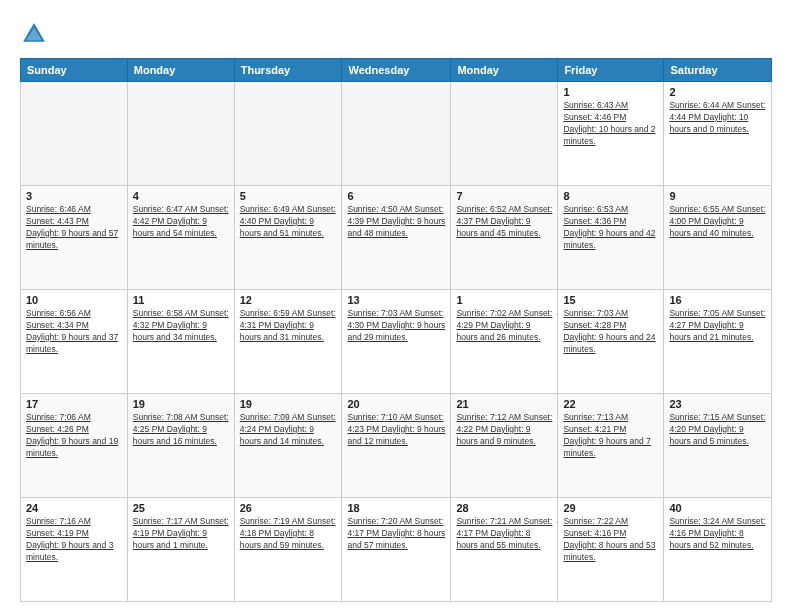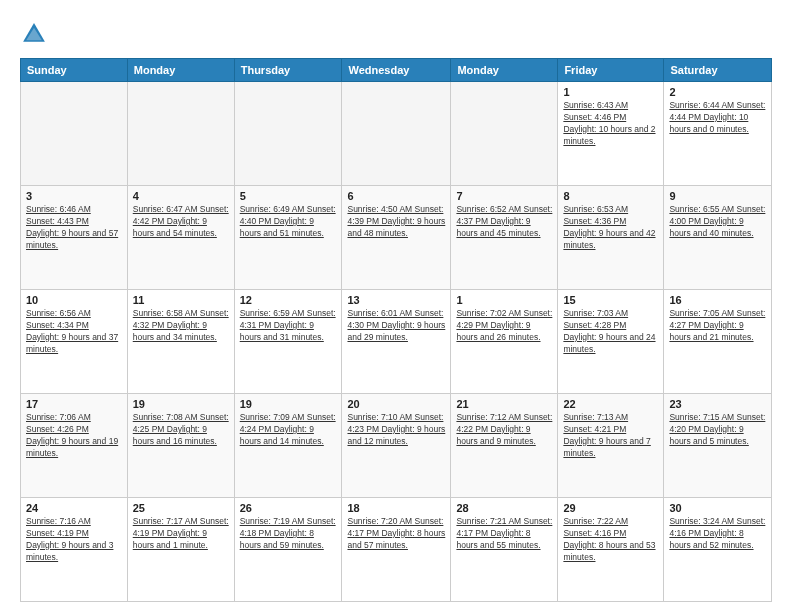--- a/index.html
+++ b/index.html
@@ -231,21 +231,21 @@
             </td>
             <td>
               <span class="day-num">12</span>
               <div class="day-info">Sunrise: 6:59 AM
 Sunset: 4:31 PM
 Daylight: 9 hours
 and 31 minutes.</div>
             </td>
             <td>
               <span class="day-num">13</span>
-              <div class="day-info">Sunrise: 6:01 AM
+              <div class="day-info">Sunrise: 7:03 AM
 Sunset: 4:30 PM
 Daylight: 9 hours
 and 29 minutes.</div>
             </td>
             <td>
               <span class="day-num">1</span>
               <div class="day-info">Sunrise: 7:02 AM
 Sunset: 4:29 PM
 Daylight: 9 hours
 and 26 minutes.</div>
@@ -353,21 +353,21 @@
 and 55 minutes.</div>
             </td>
             <td>
               <span class="day-num">29</span>
               <div class="day-info">Sunrise: 7:22 AM
 Sunset: 4:16 PM
 Daylight: 8 hours
 and 53 minutes.</div>
             </td>
             <td>
-              <span class="day-num">30</span>
+              <span class="day-num">40</span>
               <div class="day-info">Sunrise: 3:24 AM
 Sunset: 4:16 PM
 Daylight: 8 hours
 and 52 minutes.</div>
             </td>
           </tr>
         </tbody>
     </table>
   </div>
 </div>

